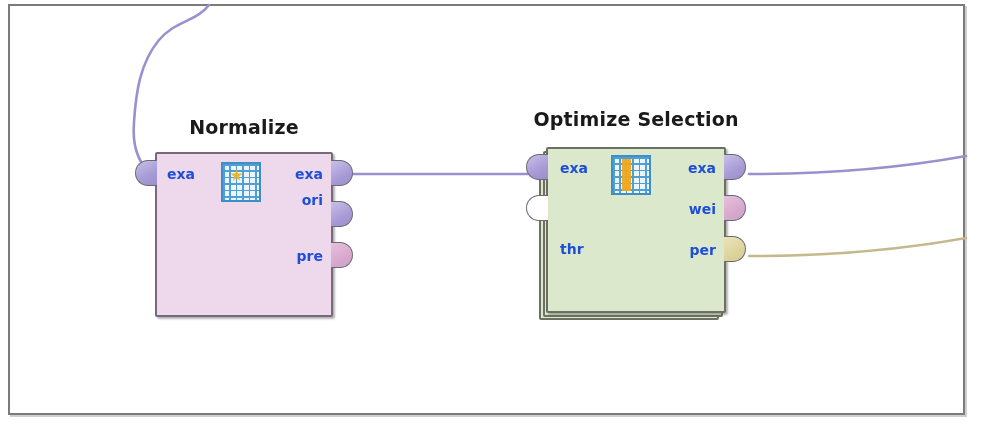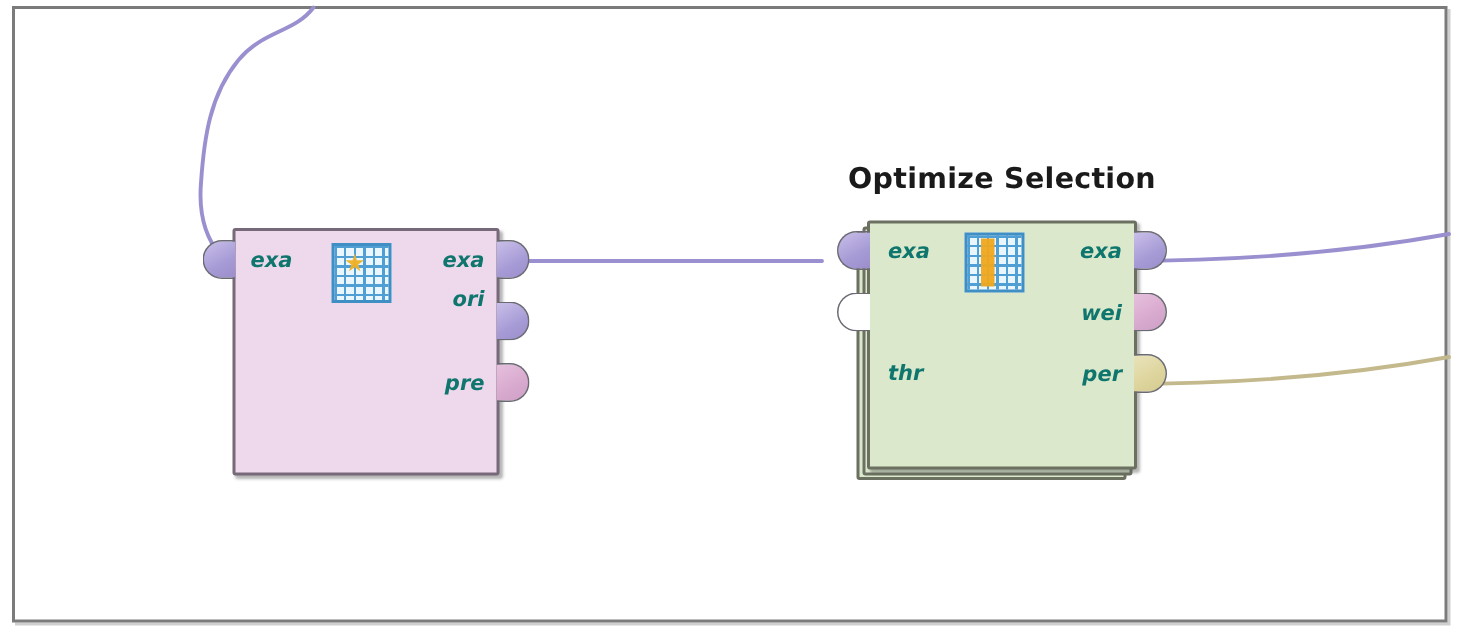--- a/index.html
+++ b/index.html
@@ -85,24 +85,23 @@
   .port.pink   { background: linear-gradient(150deg,#e6c0dd 0%,#d8a9ce 60%,#cfa0c6 100%); }
   .port.khaki  { background: linear-gradient(150deg,#e9e3bb 0%,#ddd49c 60%,#d5cb92 100%); }
   .port.hollow { background: #ffffff; }
 
   
   .port-label {
     position: absolute;
     font-family: "DejaVu Sans", sans-serif;
     font-weight: bold;
     font-size: 14px;
-    color: #0f766e;
+    color: #1d4ed8;
     white-space: nowrap;
     line-height: 1;
-    font-style: italic;
   }
   .port-label.lbl-left  { text-align: left; }
   .port-label.lbl-right { text-align: right; }
 
   
   .glyph {
     position: absolute;
     width: 40px;
     height: 40px;
     box-sizing: border-box;
@@ -141,41 +140,42 @@
 
     <path d="M 352 174 L 548 174" fill="none" stroke="#9b90cf" stroke-width="2.6" stroke-linecap="round"></path>
 
     <path d="M 749 174 C 830 174, 900 168, 966 156" fill="none" stroke="#9b90cf" stroke-width="2.6" stroke-linecap="round"></path>
 
     <path d="M 749 256 C 830 256, 900 250, 966 238" fill="none" stroke="#c3b98c" stroke-width="2.6" stroke-linecap="round"></path>
   </svg>
 
   <div class="node" id="node-normalize" style="left:155px; top:152px; width:178px; height:165px;">
 
+    <div class="node-title">Normalize</div>
 
     <div class="node-body pink" style="width:178px; height:165px;"></div>
 
     <div class="glyph" style="left:66px; top:10px;">
       <div class="mark star"></div>
     </div>
 
     <div class="port left purple" style="left:-20px; top:8px;"></div>
     <div class="port-label lbl-left" style="left:12px; top:15px;">exa</div>
 
     <div class="port right purple" style="left:176px; top:8px;"></div>
     <div class="port-label lbl-right" style="right:10px; top:15px;">exa</div>
 
     <div class="port right purple" style="left:176px; top:49px;"></div>
     <div class="port-label lbl-right" style="right:10px; top:41px;">ori</div>
 
     <div class="port right pink" style="left:176px; top:90px;"></div>
     <div class="port-label lbl-right" style="right:10px; top:97px;">pre</div>
   </div>
 
-  <div class="node" id="node-optimize" style="left:578px; top:147px; width:180px; height:166px;">
+  <div class="node" id="node-optimize" style="left:546px; top:147px; width:180px; height:166px;">
 
     <div class="node-title" style="top:-39px;">Optimize Selection</div>
 
     <div class="sheet" style="left:-7px; top:7px; width:180px; height:166px; z-index:0;"></div>
     <div class="sheet" style="left:-3px; top:4px; width:180px; height:166px; z-index:1;"></div>
 
     <div class="node-body green" style="width:180px; height:166px; z-index:2;"></div>
 
     <div class="glyph" style="left:65px; top:8px; z-index:3;">
       <div class="mark bar"></div>

